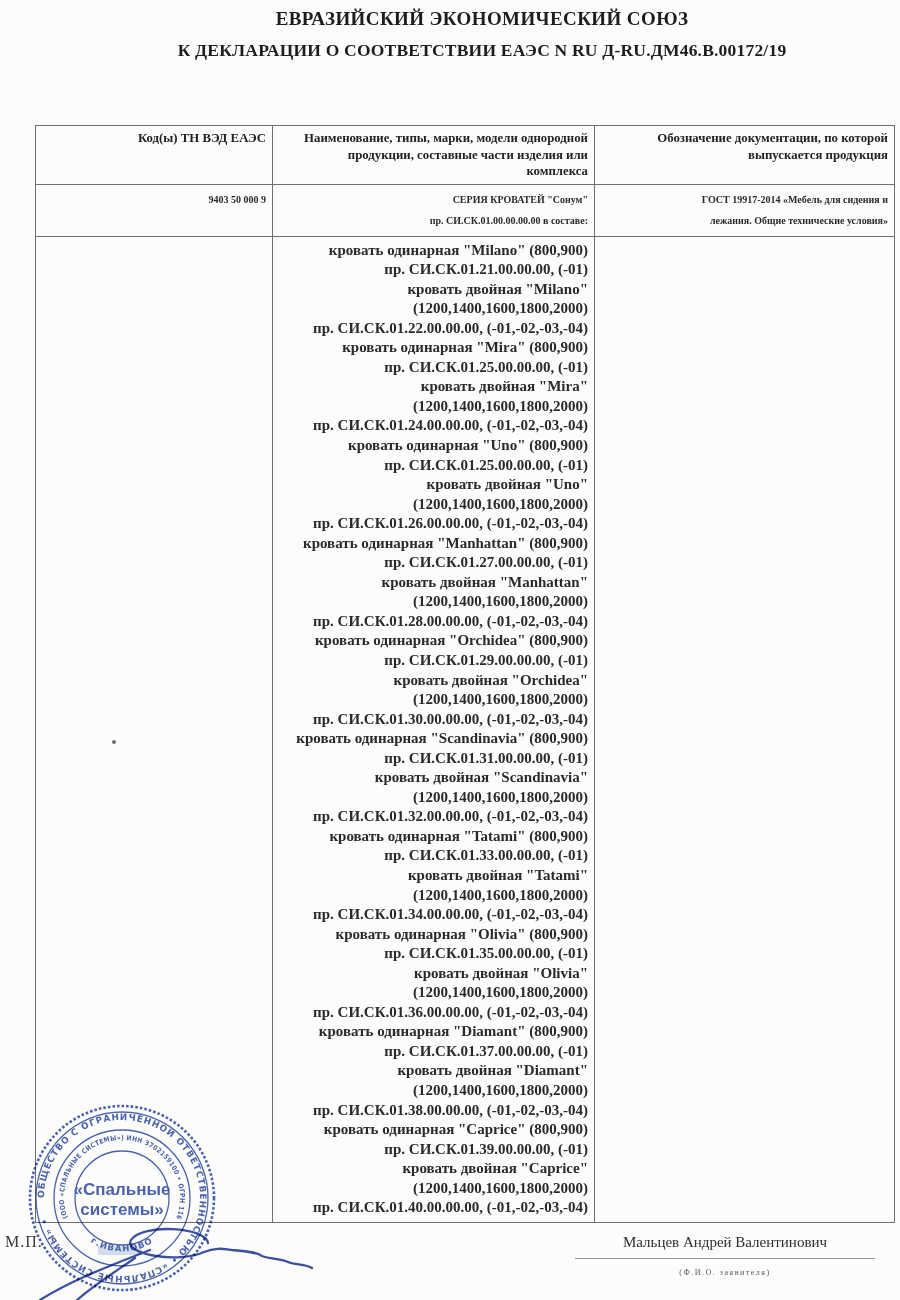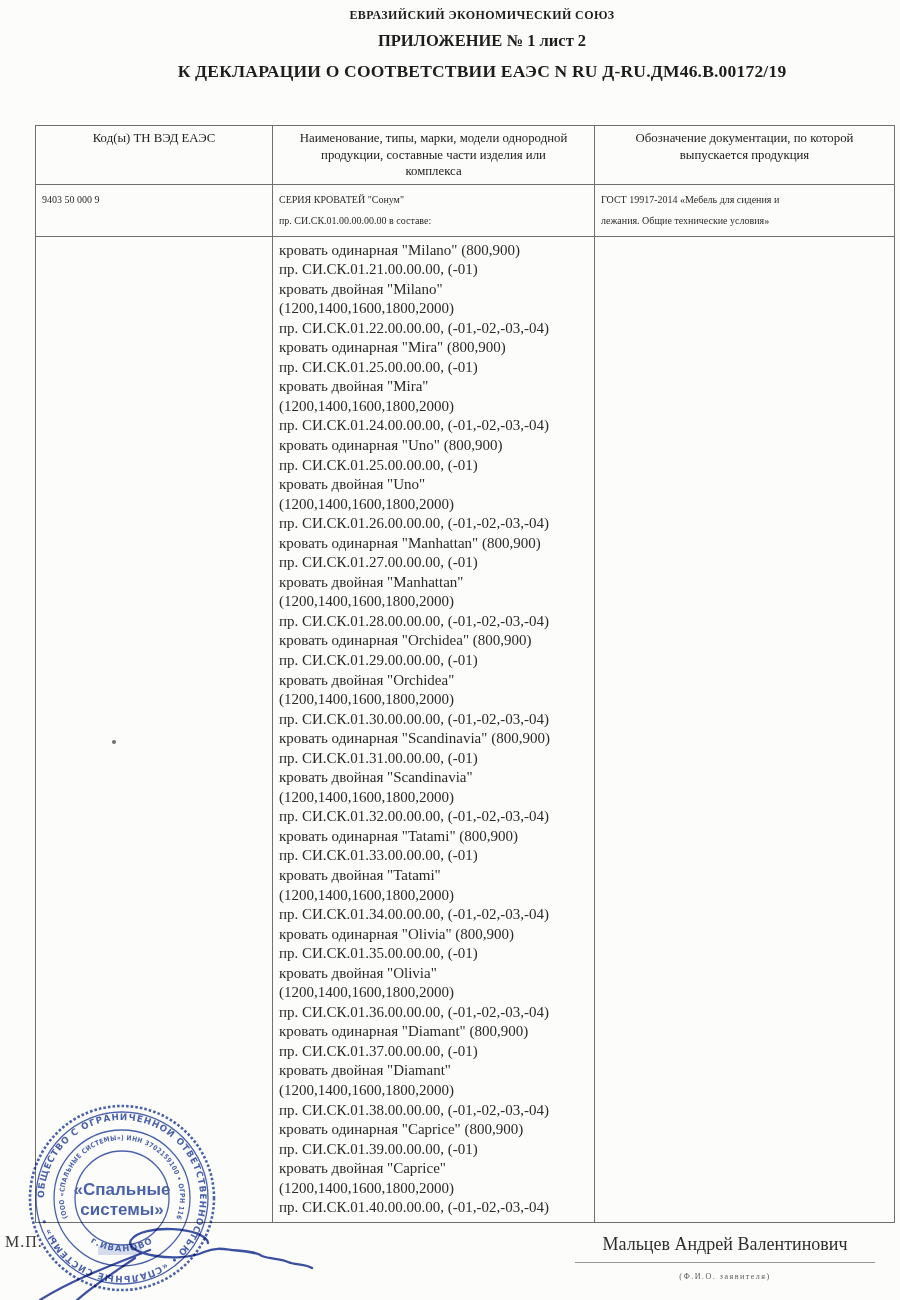--- a/index.html
+++ b/index.html
@@ -8,37 +8,38 @@
     background:#ffffff;
     font-family:"Liberation Serif","DejaVu Serif",serif;
     color:#2a2a2a;
   }
   .page{
     position:relative;width:900px;height:1300px;
     background:#fcfcfa;overflow:hidden;
   }
   
   .doc-header{position:absolute;top:8px;left:70px;right:6px;text-align:center;color:#1d1d1d;}
-  .t1{font-size:12px;font-weight:bold;letter-spacing:.4px;}
+  .t1{font-size:19px;font-weight:bold;letter-spacing:.4px;}
   .t2{font-size:16.5px;font-weight:bold;margin-top:8px;}
   .t3{font-size:17.5px;font-weight:bold;margin-top:10px;letter-spacing:.2px;}
   .caption{
     position:absolute;top:103px;left:35px;width:860px;
     text-align:center;font-size:14.8px;color:#303030;
   }
   
   table.products{
     position:absolute;left:35px;top:125px;width:859px;
     border-collapse:collapse;table-layout:fixed;
   }
   table.products td, table.products th{
     border:1.6px solid #6f6f6f;
     vertical-align:top;
     padding:4px 6px;
-    font-weight:normal;
+    font-weight:bold;
+    text-align:right;
   }
   thead th{
     font-size:12.8px;font-weight:bold;text-align:center;
     line-height:16.5px;padding:6px 6px 8px;height:40px;color:#222;
   }
   .c-code{width:237px;}
   .c-prod{width:322px;}
   .c-doc{width:300px;}
   .row-top td{height:42px;font-size:10px;line-height:21.5px;}
   .row-list td{height:974px;font-size:15px;}
@@ -48,38 +49,37 @@
   .row-list .lines div{line-height:19.55px;}
   .code-cell{font-size:15px;padding-left:8px;}
   
   .mp-label{
     position:absolute;left:5px;top:1233px;
     font-size:16px;letter-spacing:1px;color:#3a3a3a;
   }
   .sign-block{
     position:absolute;left:555px;top:1234px;width:340px;text-align:center;
   }
-  .sign-name{font-size:18px;color:#2e2e2e;}
+  .sign-name{font-size:15px;color:#2e2e2e;}
   .sign-line{width:300px;margin:7px auto 0;border-top:1.3px solid #979797;}
   .sign-caption{font-size:8px;color:#5a5a5a;letter-spacing:1.5px;margin-top:9px;}
   .speck{position:absolute;left:112px;top:740px;width:4px;height:4px;border-radius:50%;background:#4a4a4a;opacity:.8;}
   
   .stamp-svg{position:absolute;left:22px;top:1098px;mix-blend-mode:multiply;opacity:.92;}
   .signature-svg{position:absolute;left:20px;top:1200px;mix-blend-mode:multiply;opacity:.95;}
   .stamp-ring-text{font-family:"DejaVu Sans","Liberation Sans",sans-serif;font-weight:bold;}
   .stamp-center{font-family:"Liberation Sans","DejaVu Sans",sans-serif;font-weight:bold;}
 </style>
 </head>
 <body>
 
 <div class="page">
 
   <div class="doc-header">
     <div class="t1">ЕВРАЗИЙСКИЙ ЭКОНОМИЧЕСКИЙ СОЮЗ</div>
-    <div class="t2">ПРИЛОЖЕНИЕ № 1 лист 2</div>
     <div class="t3">К ДЕКЛАРАЦИИ О СООТВЕТСТВИИ ЕАЭС N RU Д-RU.ДМ46.В.00172/19</div>
   </div>
 
 
   <table class="products">
     <colgroup>
       <col class="c-code">
         <col class="c-prod">
         <col class="c-doc">
     </colgroup>

